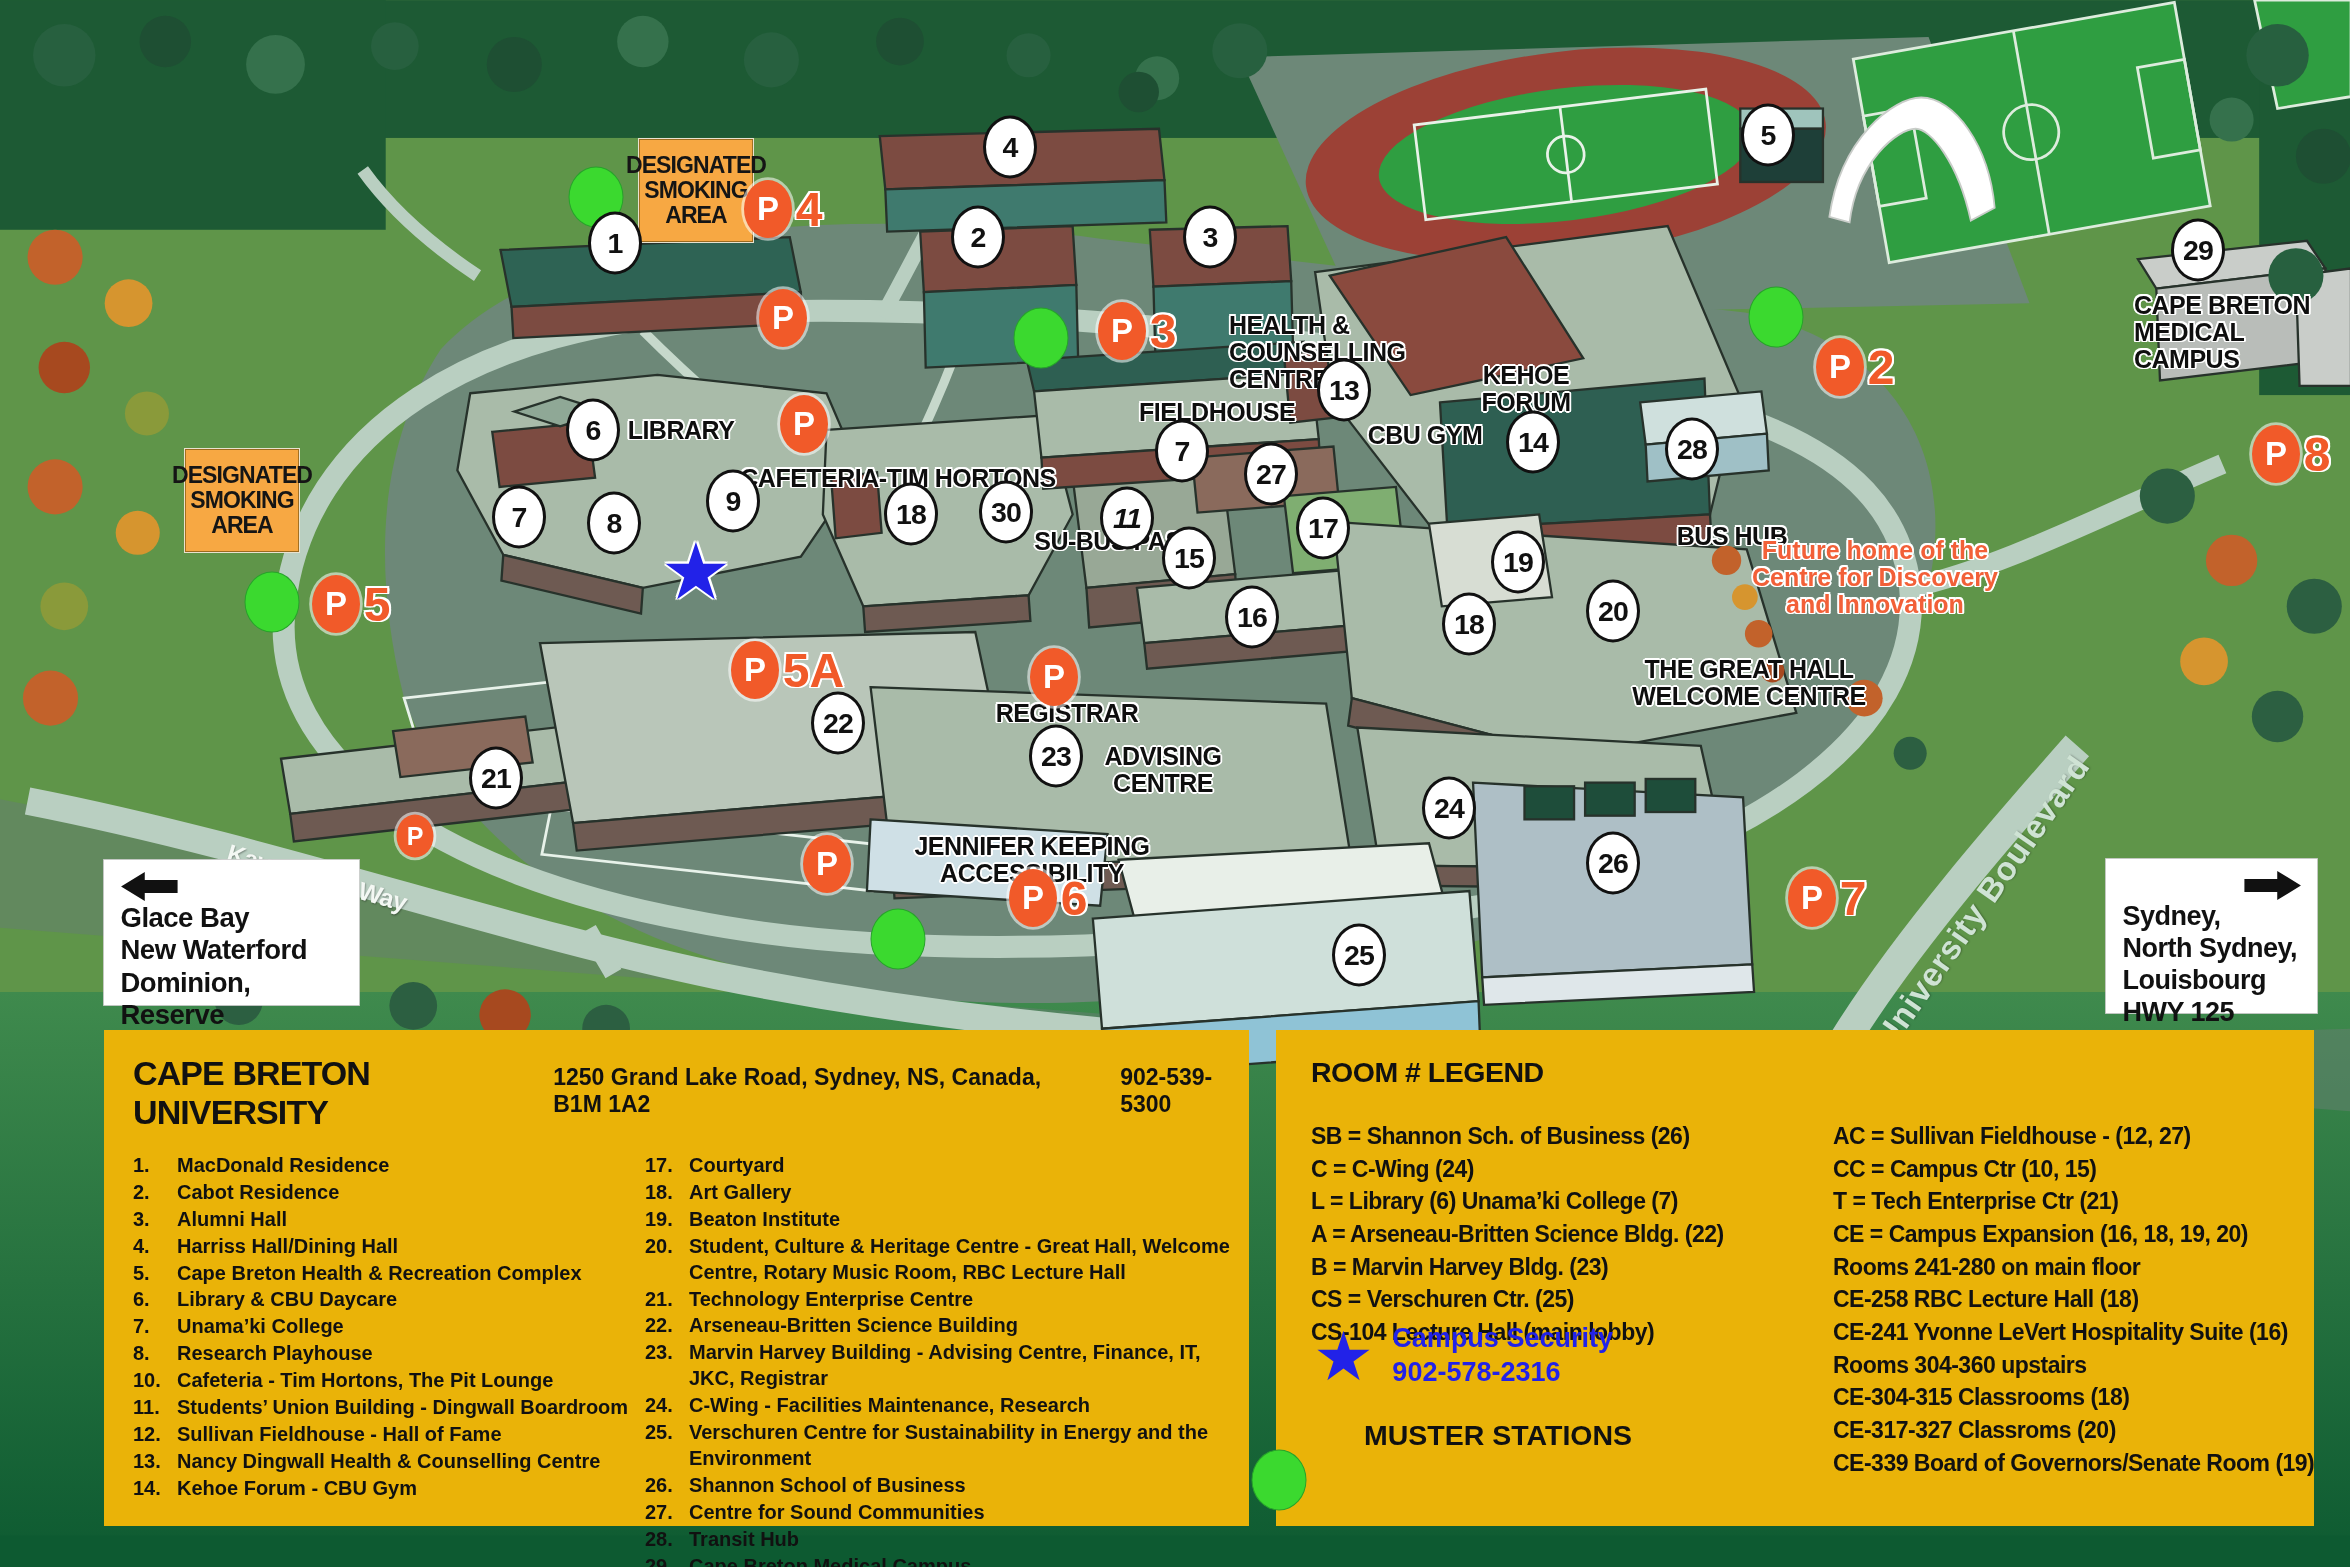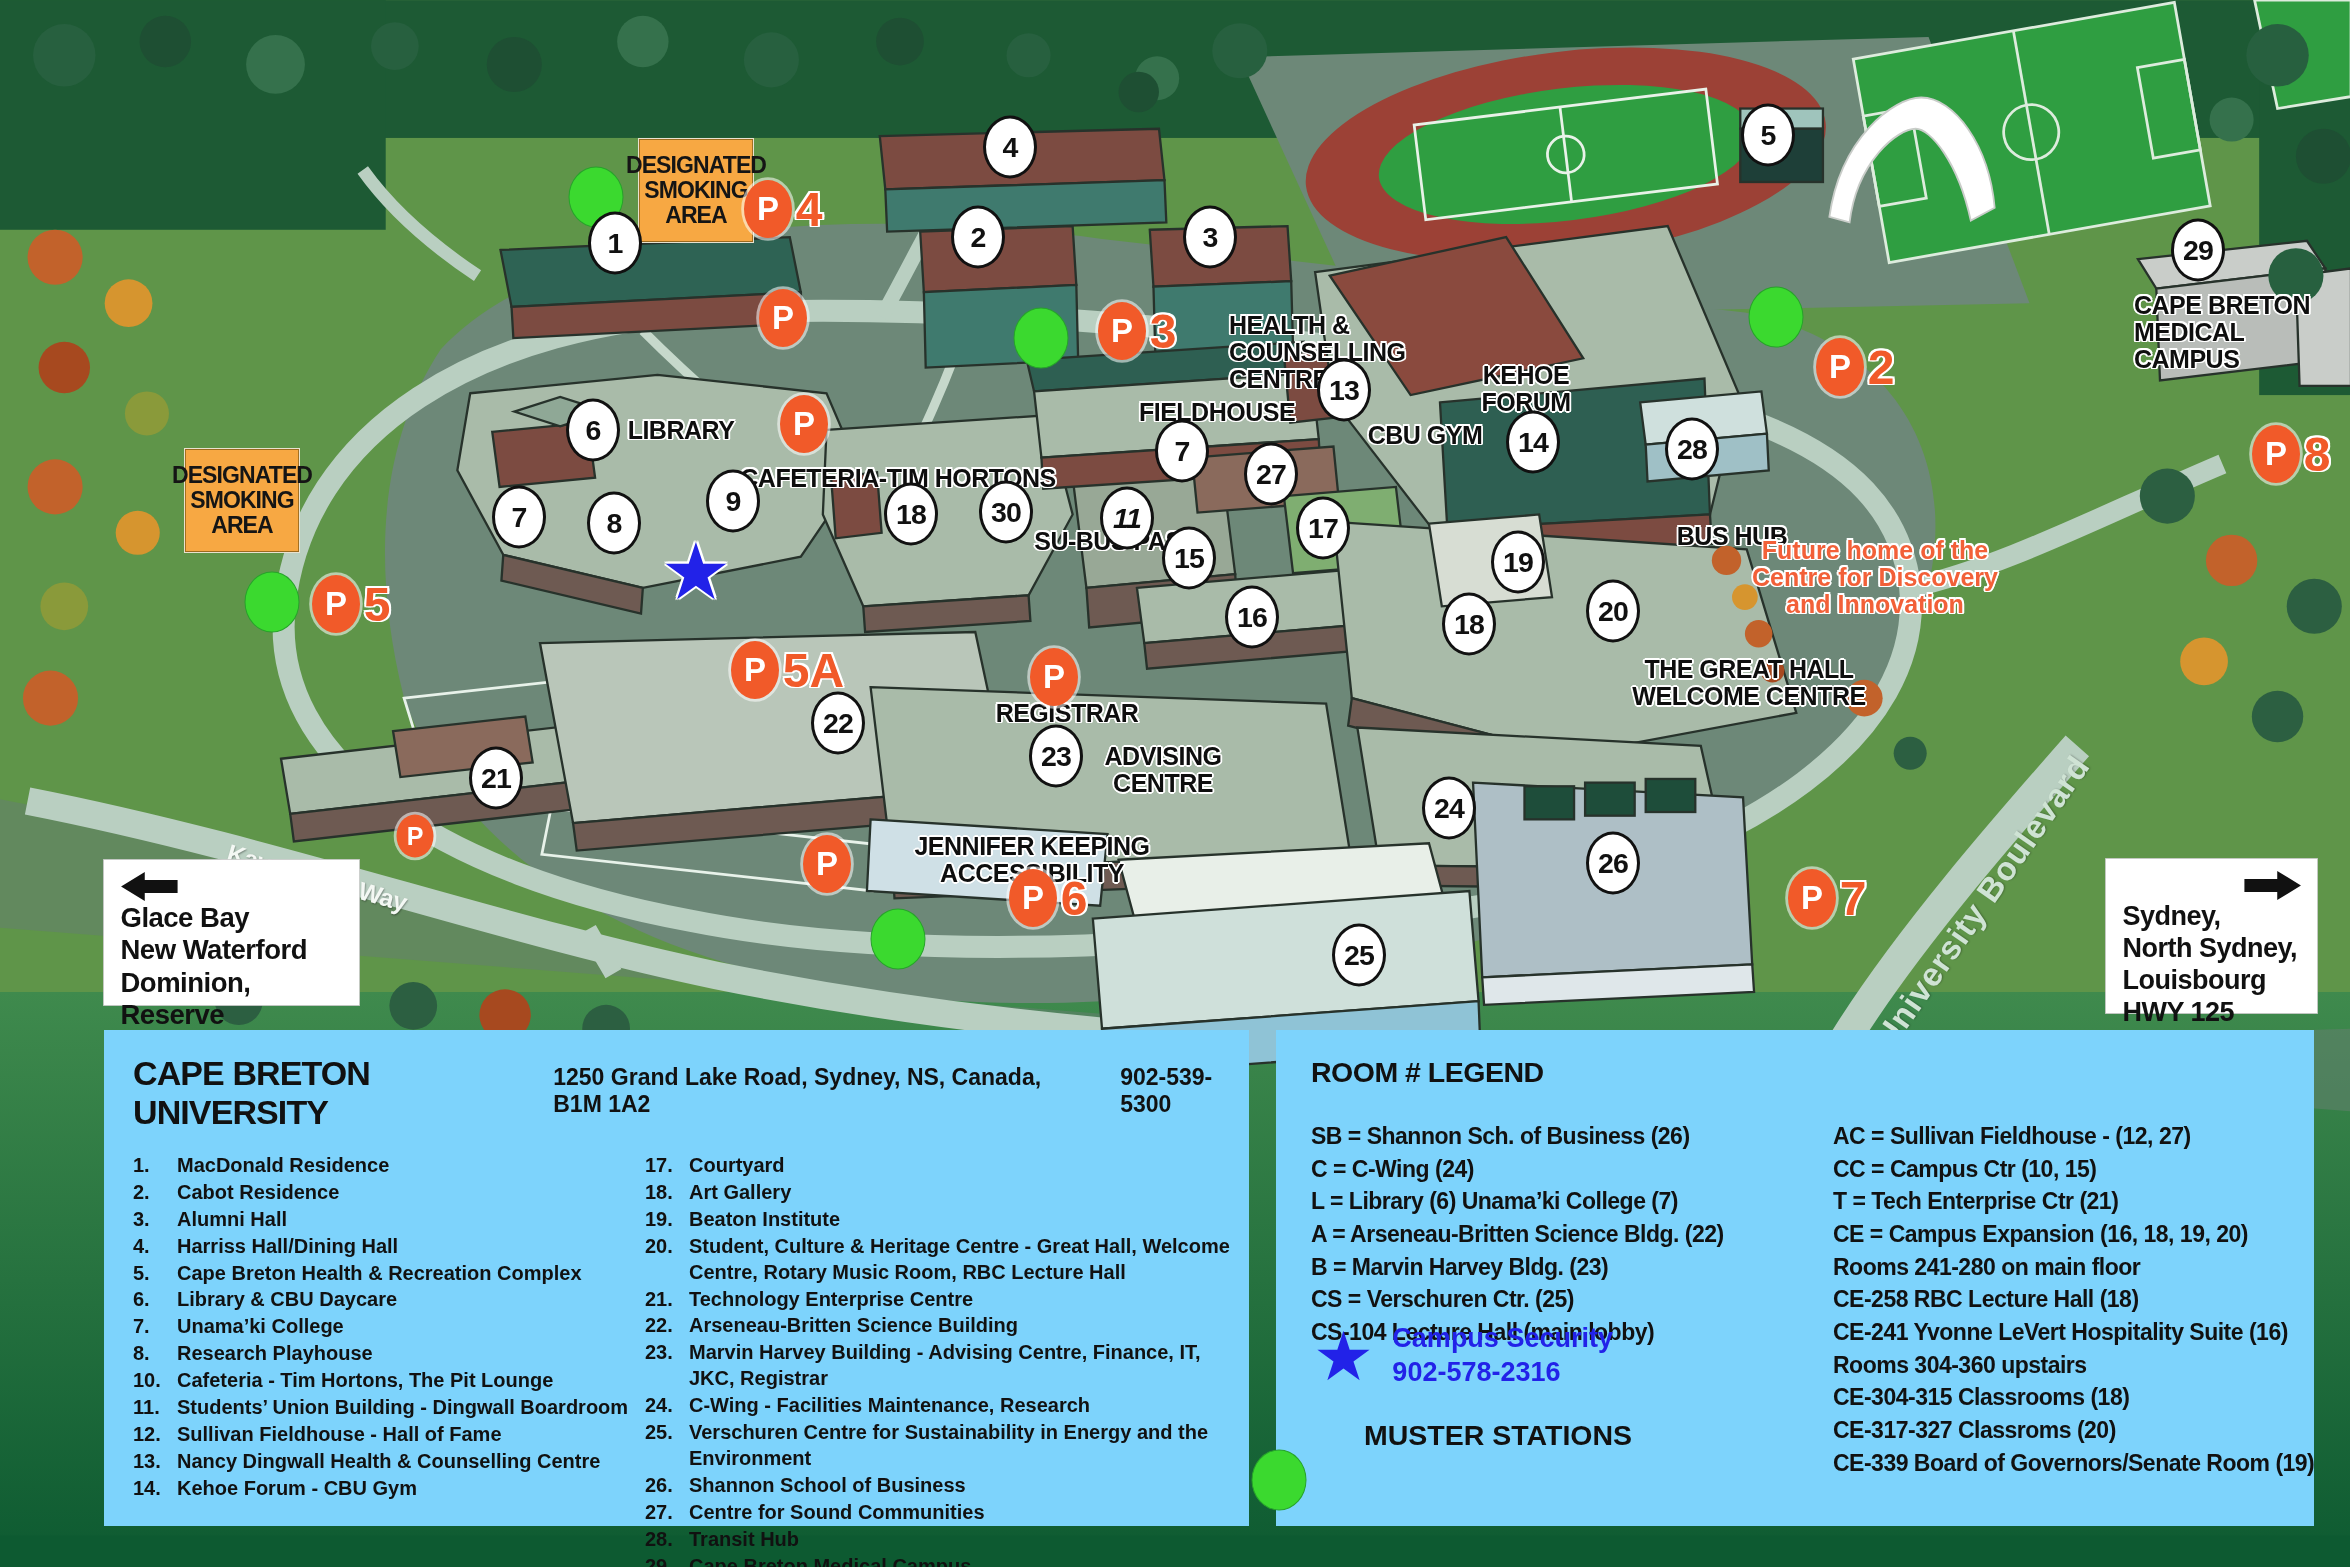--- a/index.html
+++ b/index.html
@@ -47,21 +47,21 @@
     border:1.8px solid #e9e2cf;box-shadow:0 0 0 0.9px #9a6a1f inset;
     color:#151515;font-weight:bold;font-size:23px;line-height:1.1;letter-spacing:-0.9px;
     text-align:center;white-space:pre-line;display:flex;align-items:center;justify-content:center;}
   .dirsign{position:absolute;background:#fff;color:#111;box-shadow:0 0 0 0.9px #cfcfcf;
     font-weight:bold;padding:11px 16.5px;box-sizing:border-box;}
   .dirsign .arrow{display:block;}
   .dirsign .dirtext{white-space:pre-line;font-size:27.5px;line-height:1.18;letter-spacing:-0.5px;}
   #sign-right .arrow{margin-left:auto;}
   #sign-right .dirtext{font-size:27px;}
   
-  .legendbox{position:absolute;background:#7dd3fc;box-sizing:border-box;}
+  .legendbox{position:absolute;background:#eab308;box-sizing:border-box;}
   #legend-main{left:104px;top:1030px;width:1145px;height:496px;padding:24px 0 0 29px;}
   .leg-titlerow{display:flex;align-items:baseline;gap:24px;}
   .leg-title{font-weight:bold;font-size:34px;letter-spacing:-0.9px;color:#111;}
   .leg-addr{font-weight:bold;font-size:23px;color:#111;}
   .leg-phone{font-weight:bold;font-size:23px;color:#111;margin-left:11px;}
   .leg-cols{position:relative;margin-top:20px;}
   .leg-col{position:absolute;top:0;}
   #leg-col1{left:0;width:496px;}
   #leg-col2{left:512px;width:597px;}
   .leg-item{font-weight:bold;font-size:20px;line-height:1.3;color:#111;

